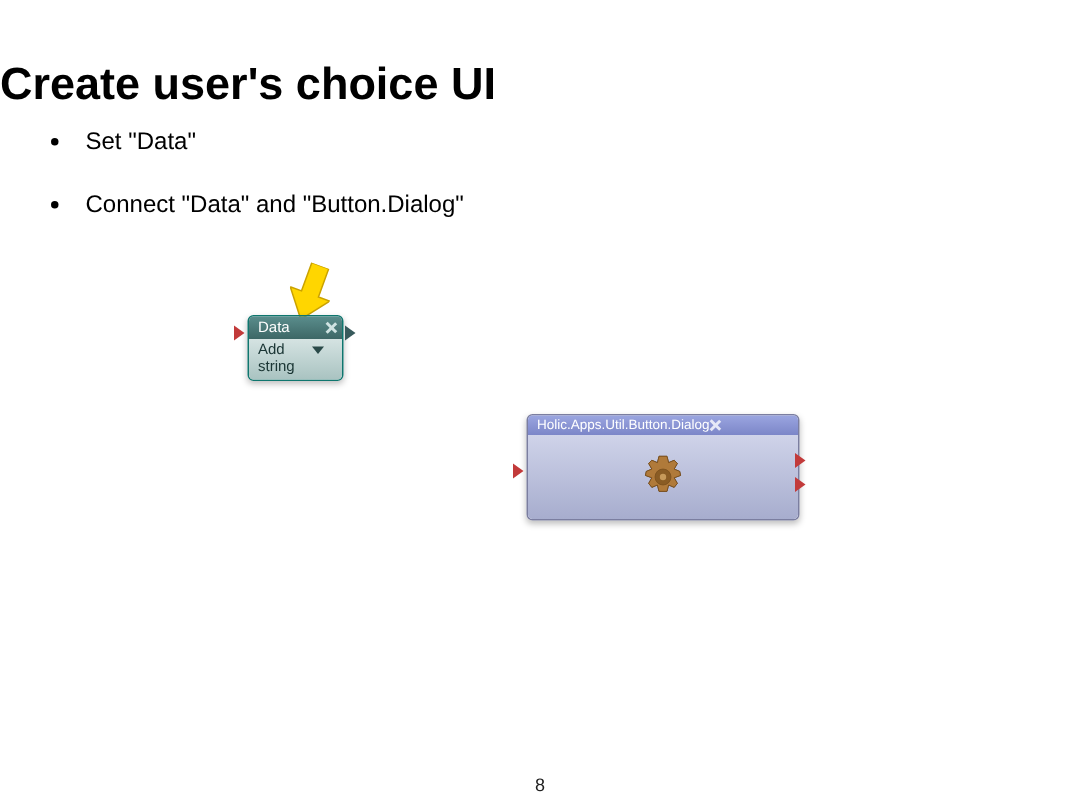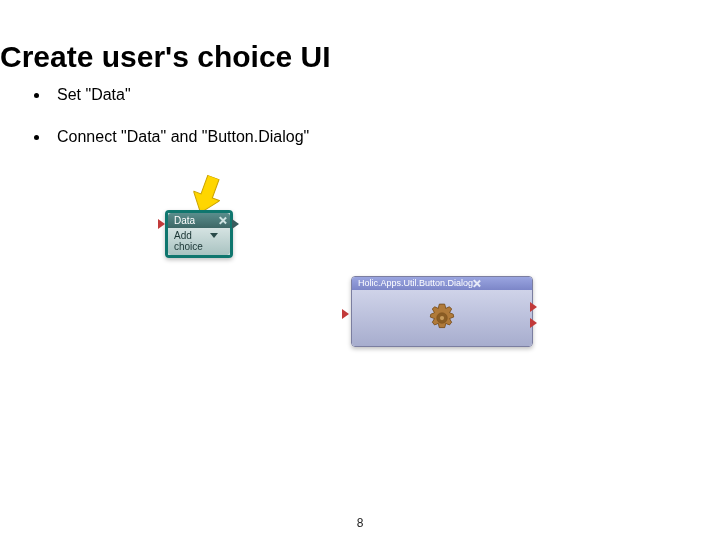--- a/index.html
+++ b/index.html
@@ -52,21 +52,21 @@
     width: 420px;
     height: 220px;
   }
 
   
   .data-node {
     position: absolute;
     top: 20px;
     left: 10px;
     width: 62px;
-    border: 3px solid #0f766e;
+    border: 1px solid #0f766e;
     border-radius: 4px;
     box-shadow: 0 2px 4px rgba(0,0,0,.25);
     font-size: 10px;
   }
   .data-titlebar {
     background: linear-gradient(#5a8d8c, #3d6766);
     color: #fff;
     padding: 2px 4px 2px 6px;
     display: flex;
     align-items: center;
@@ -196,21 +196,21 @@
     <span class="port-out" style="right:-9px; top:6px;"></span>
     <div class="data-titlebar">
       <span>Data</span>
       <span class="x-icon" style="color:#cfe3e2;"></span>
     </div>
     <div class="data-body">
       <div class="row">
         <span>Add</span>
         <span class="dn-tri"></span>
       </div>
-      <span>choice</span>
+      <span>string</span>
     </div>
   </div>
 
   <div class="dialog-node">
     <span class="port-in" style="left:-10px; top:32px;"></span>
     <span class="port-out" style="right:-5px; top:25px; border-left-color:#c23a3a;"></span>
     <span class="port-out" style="right:-5px; top:41px; border-left-color:#c23a3a;"></span>
     <div class="dialog-titlebar">
       <span>Holic.Apps.Util.Button.Dialog</span>
       <span class="x-icon" style="color:#e6e9f7;"></span>

